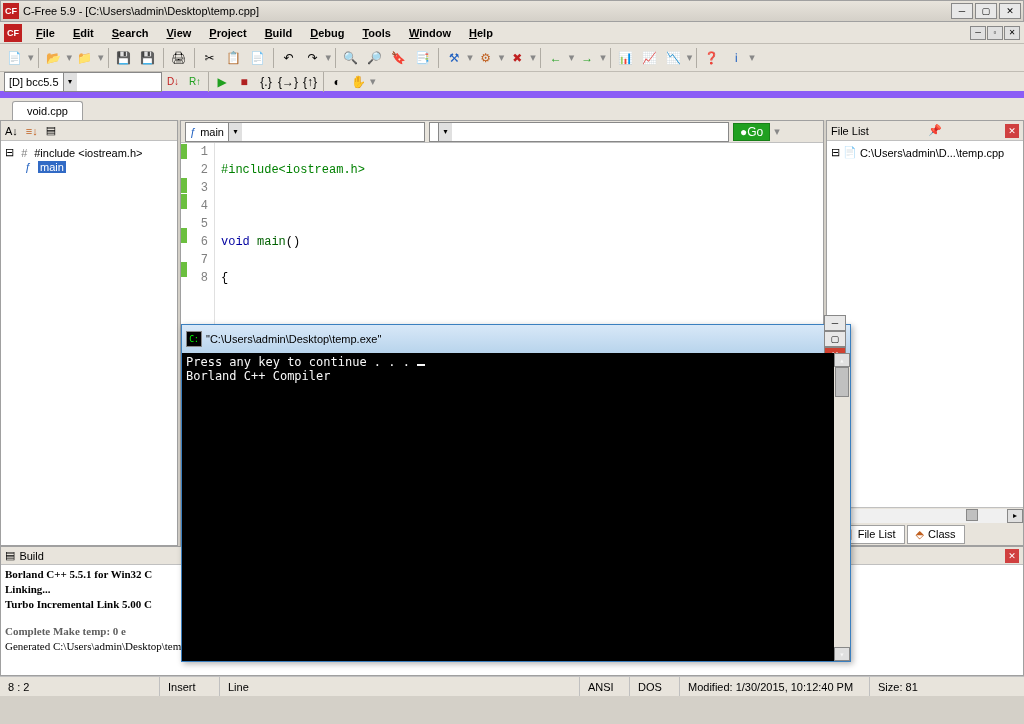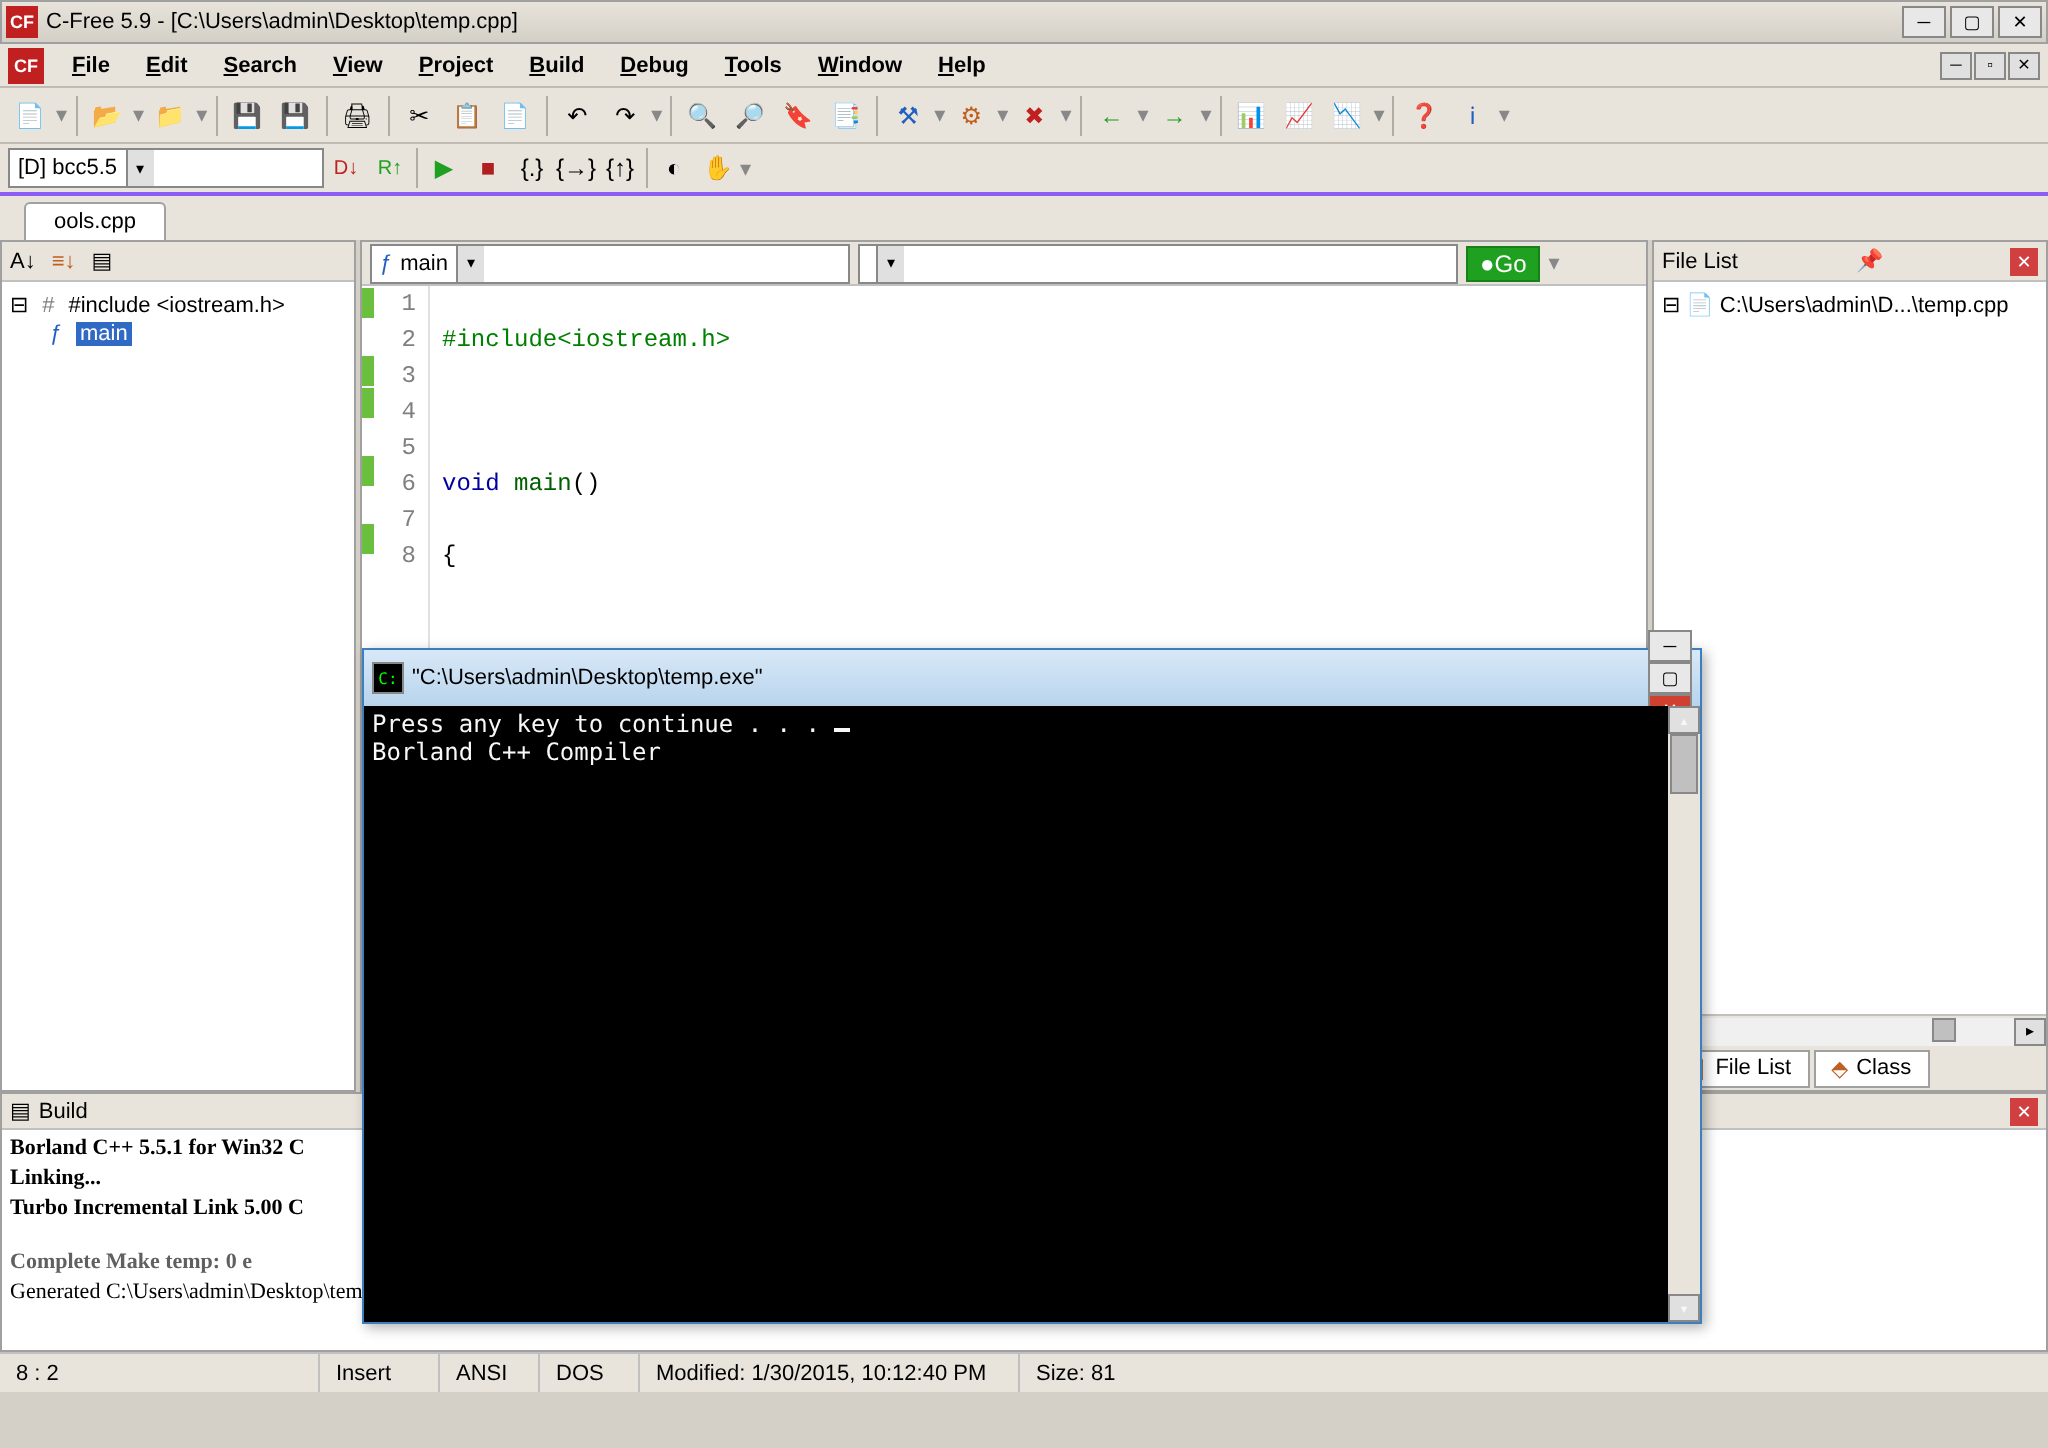--- a/index.html
+++ b/index.html
@@ -56,21 +56,21 @@
 .tbtn {
   width: 22px; height: 22px;
   display: flex; align-items: center; justify-content: center;
   font-size: 12px;
   border: 1px solid transparent;
 }
 .sep { width: 1px; height: 20px; background: #b0aca4; margin: 0 2px; }
 .toolbar2 {
   height: 26px;
   background: #e8e4dc;
-  border-bottom: 2px solid #8b5cf6;
+  border-bottom: 7px solid #8b5cf6;
   display: flex;
   align-items: center;
   padding: 0 4px;
 }
 .combo {
   height: 20px;
   border: 1px solid #888;
   background: #fff;
   display: flex;
   align-items: center;
@@ -347,21 +347,21 @@
   <div class="tbtn">{.}</div>
   <div class="tbtn">{→}</div>
   <div class="tbtn">{↑}</div>
   <div class="sep"></div>
   <div class="tbtn">◐</div>
   <div class="tbtn" style="color:#e0a020">✋</div>
     <span class="dim">▾</span>
 </div>
 
 <div class="tabstrip">
-  <div class="tab">ools.cpp</div>
+  <div class="tab">void.cpp</div>
 </div>
 
 <div class="workspace">
 
   <div class="left-panel">
     <div class="panel-toolbar">
       <span class="icn">A↓</span>
       <span class="icn" style="color:#c06020">≡↓</span>
       <span class="icn">▤</span>
     </div>
@@ -473,20 +473,21 @@
     <div class="bold">Turbo Incremental Link 5.00 C</div>
     <div style="height:12px"></div>
     <div class="bold" style="color:#606060">Complete Make temp: 0 e</div>
     <div>Generated C:\Users\admin\Desktop\temp.exe</div>
   </div>
 </div>
 
 <div class="statusbar">
   <div class="sb-cell" style="width:160px">8 : 2</div>
   <div class="sb-cell" style="width:60px">Insert</div>
+  <div class="sb-cell" style="width:360px">Line</div>
   <div class="sb-cell" style="width:50px">ANSI</div>
   <div class="sb-cell" style="width:50px">DOS</div>
   <div class="sb-cell" style="width:190px">Modified: 1/30/2015, 10:12:40 PM</div>
   <div class="sb-cell" style="flex:1;border-right:none">Size: 81</div>
 </div>
 
 <div class="console-window">
   <div class="console-title">
     <div class="c-icon">C:</div>
     <div>"C:\Users\admin\Desktop\temp.exe"</div>

